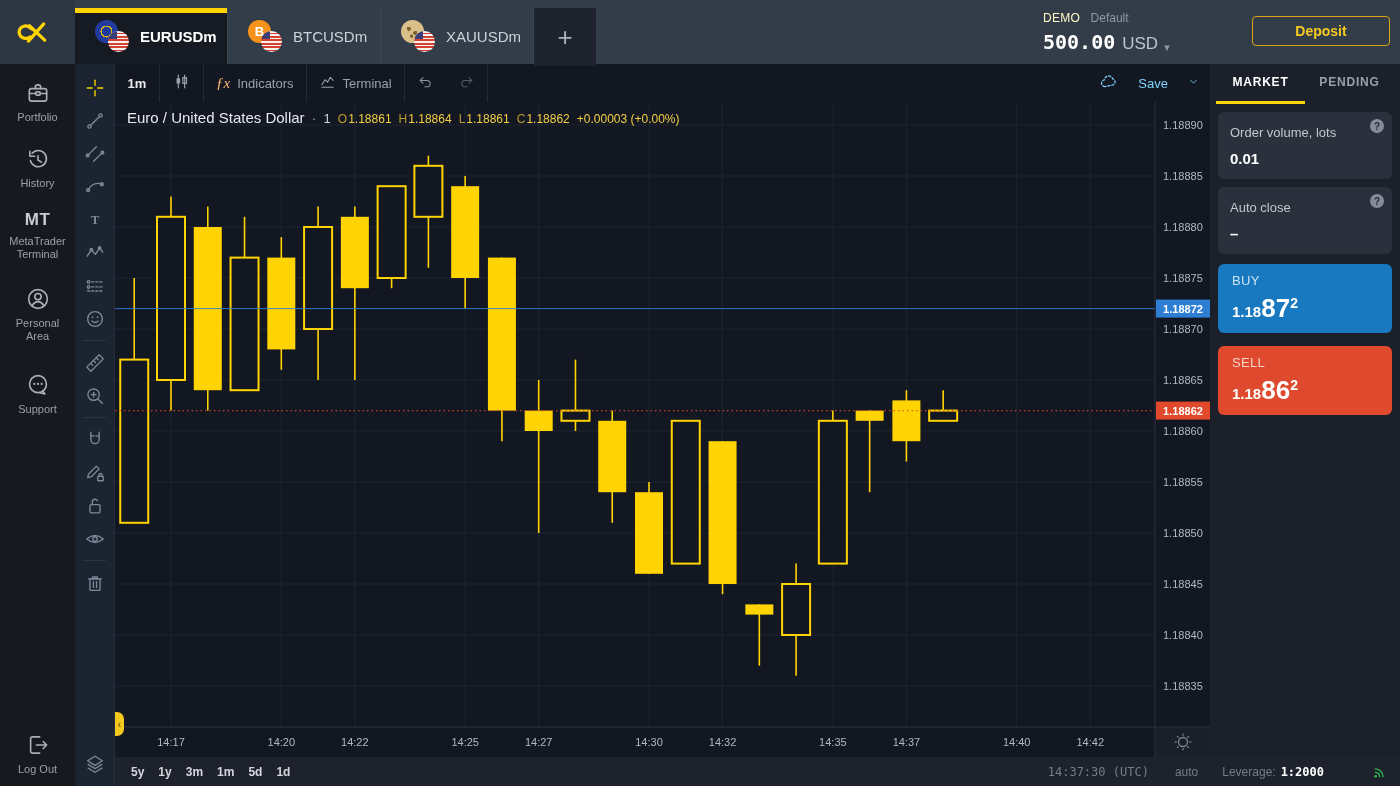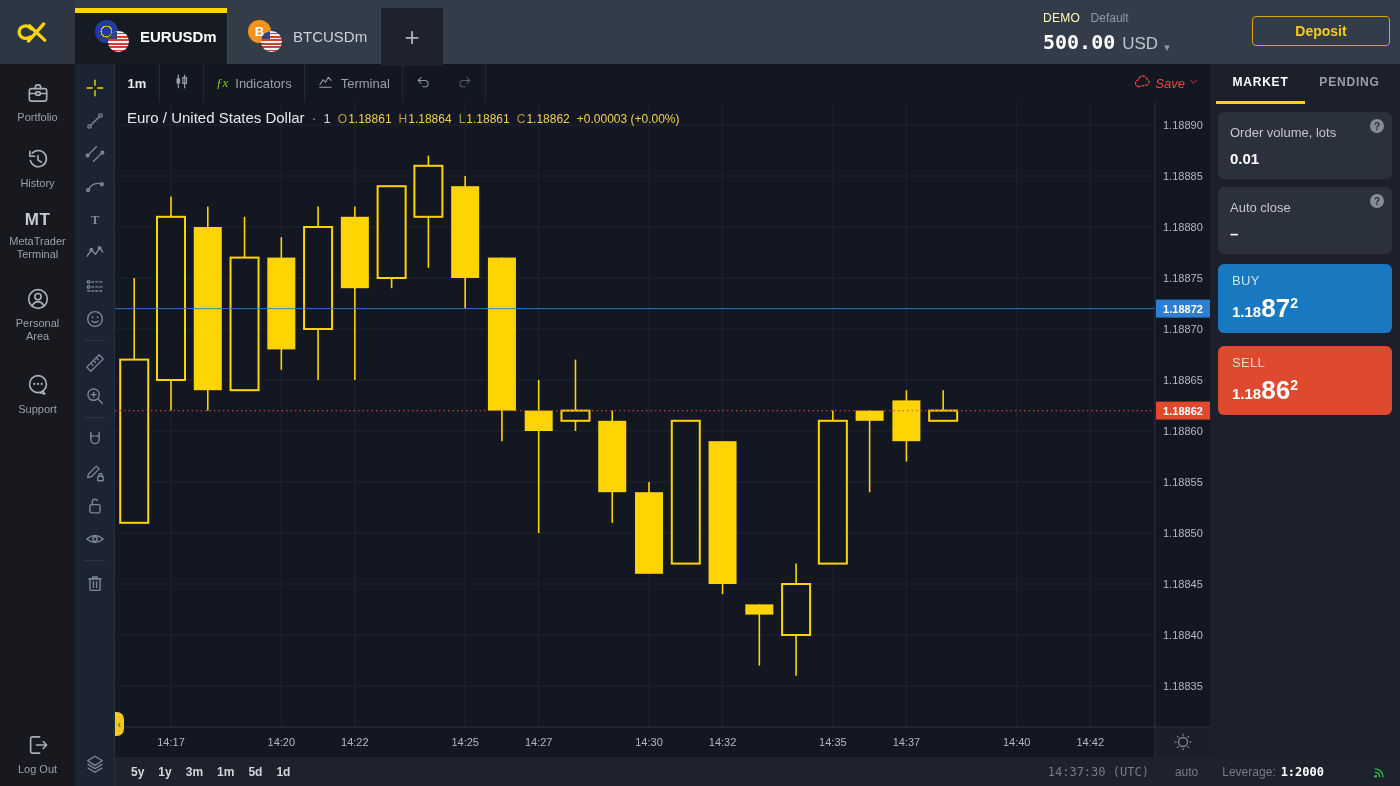--- a/index.html
+++ b/index.html
@@ -62,23 +62,23 @@
   .deposit{position:absolute;left:1177px;top:16px;width:138px;height:30px;border:1px solid #d9a514;
            border-radius:4px;color:#f7ca1e;font-size:14px;font-weight:bold;display:flex;align-items:center;
            justify-content:center;background:transparent;cursor:pointer;box-sizing:border-box;}
 
   
   .chart-area{position:absolute;left:115px;top:64px;width:1095px;height:693px;background:#131722;}
   .chart-toolbar{position:relative;height:38px;display:flex;align-items:center;color:#98a1ae;font-size:13px;}
   .ct-btn{height:38px;display:flex;align-items:center;justify-content:center;gap:7px;padding:0 12px;cursor:pointer;}
   .ct-btn.interval{color:#e8eaee;font-weight:bold;min-width:20px;}
   .ct-div{width:1px;height:38px;background:#222b39;}
-  .fx{font-family:"Liberation Serif",serif;font-style:italic;font-size:13px;color:#84cc16;}
+  .fx{font-family:"Liberation Serif",serif;font-style:italic;font-size:15px;color:#fdba74;}
   .undo{color:#8a94a2;}  .redo{color:#525b68;}
-  .save-widget{position:absolute;right:10px;top:0;height:38px;display:flex;align-items:center;gap:2px;color:#ef4444;cursor:pointer;font-style:italic;}
+  .save-widget{position:absolute;right:10px;top:0;height:38px;display:flex;align-items:center;gap:19px;color:#7dd3fc;cursor:pointer;}
   .symbol-line{position:absolute;left:12px;top:45px;z-index:3;display:flex;align-items:baseline;gap:7px;
                font-size:15px;color:#e6e9ee;white-space:nowrap;}
   .sym-dot{color:#8b95a1;} .sym-int{color:#cfd4db;font-size:13px;}
   .ohlc{font-size:12px;color:#f2d044;display:flex;gap:7px;}
   .ohlc .k{color:#bb9c2f;margin-right:1px;}
   #chart-svg{position:absolute;left:0;top:38px;cursor:crosshair;}
   .collapse-handle{position:absolute;left:0;top:648px;width:9px;height:24px;background:#f4c81d;
                    border-radius:0 7px 7px 0;color:#4c3d00;font-size:10px;display:flex;align-items:center;
                    justify-content:center;cursor:pointer;z-index:4;}
 
@@ -326,20 +326,29 @@
           <span class="tab-label">EURUSDm</span>
         </div>
         <div class="tab">
           <span class="flag">
             <span class="fmain f-btc">B</span>
             <span class="fus">
               <span class="canton"></span>
             </span>
           </span>
           <span class="tab-label">BTCUSDm</span>
+        </div>
+        <div class="tab">
+          <span class="flag">
+            <span class="fmain f-xau"></span>
+            <span class="fus">
+              <span class="canton"></span>
+            </span>
+          </span>
+          <span class="tab-label">XAUUSDm</span>
         </div>
         <div class="tab-add">+</div>
       </div>
     <div class="account">
       <div class="acct-row1">
         <span class="acct-demo">DEMO</span>
         <span class="acct-profile">Default</span>
       </div>
       <div class="acct-row2">
         <span class="acct-balance">500.00</span>

